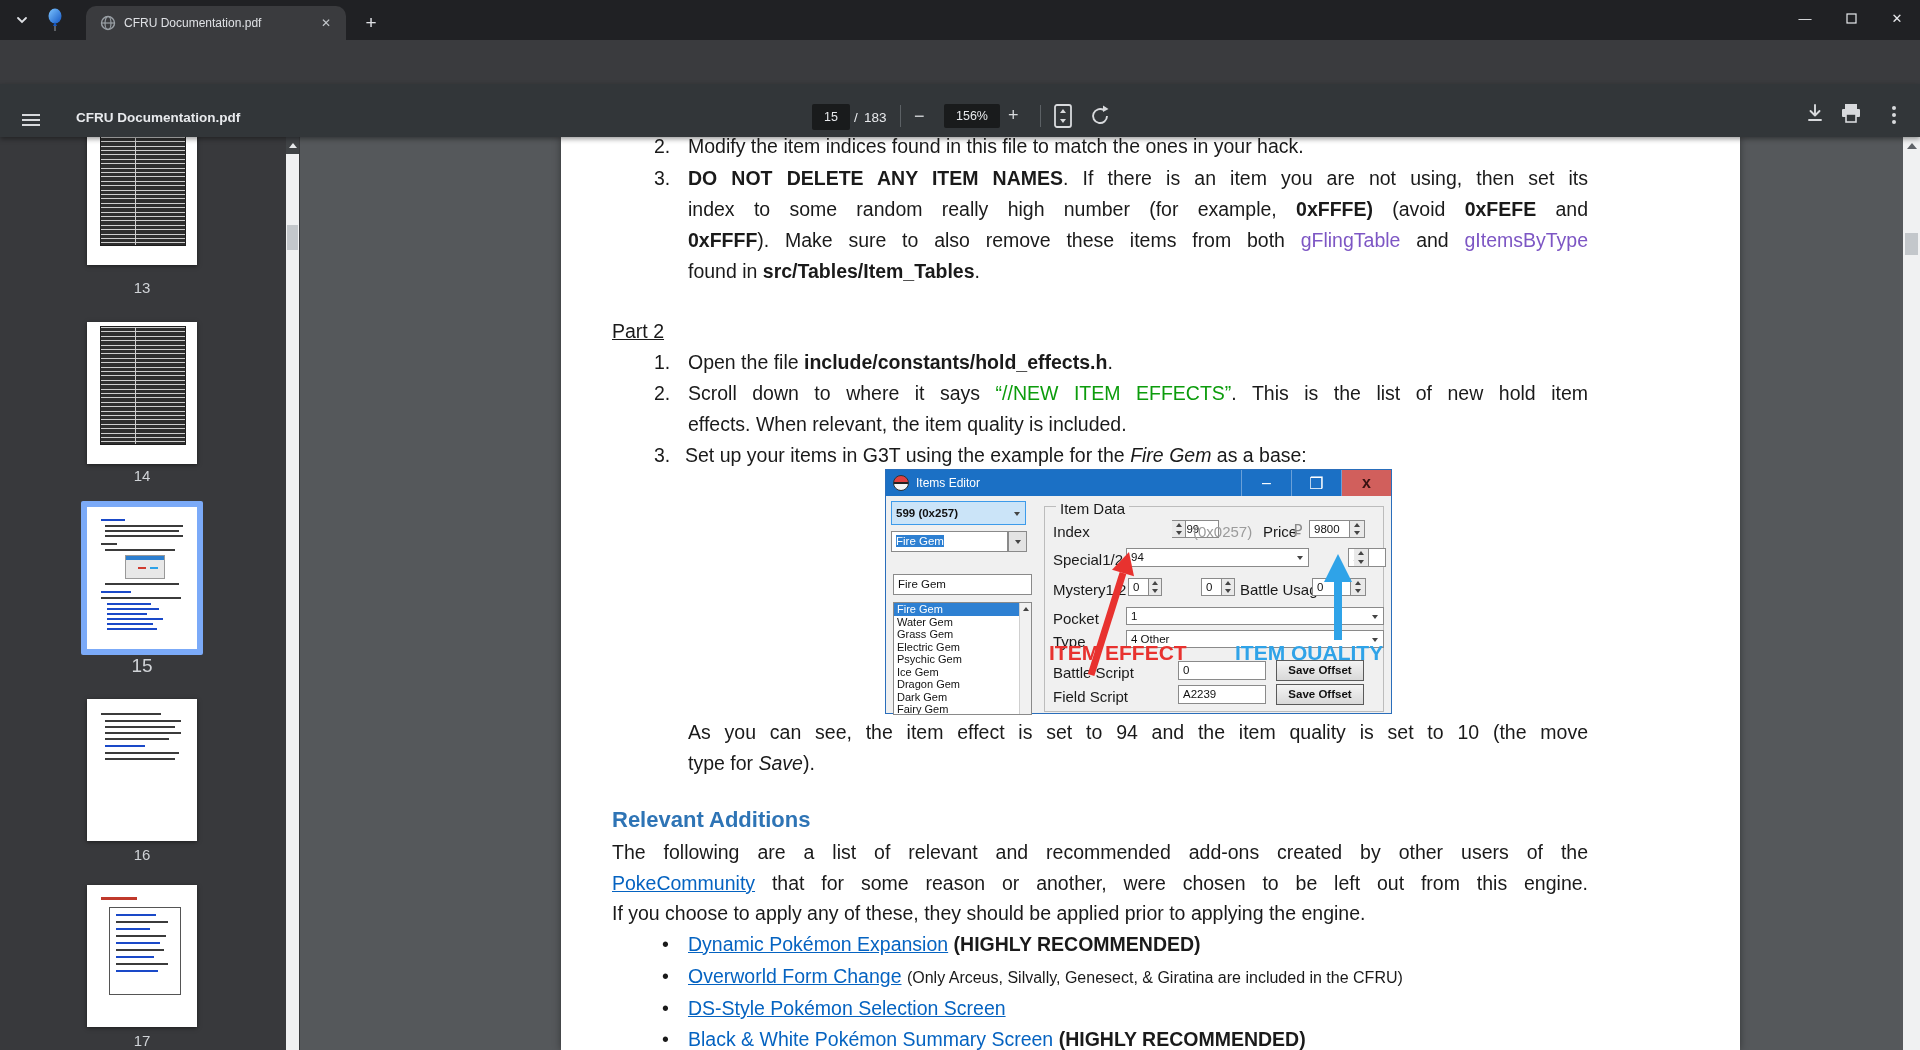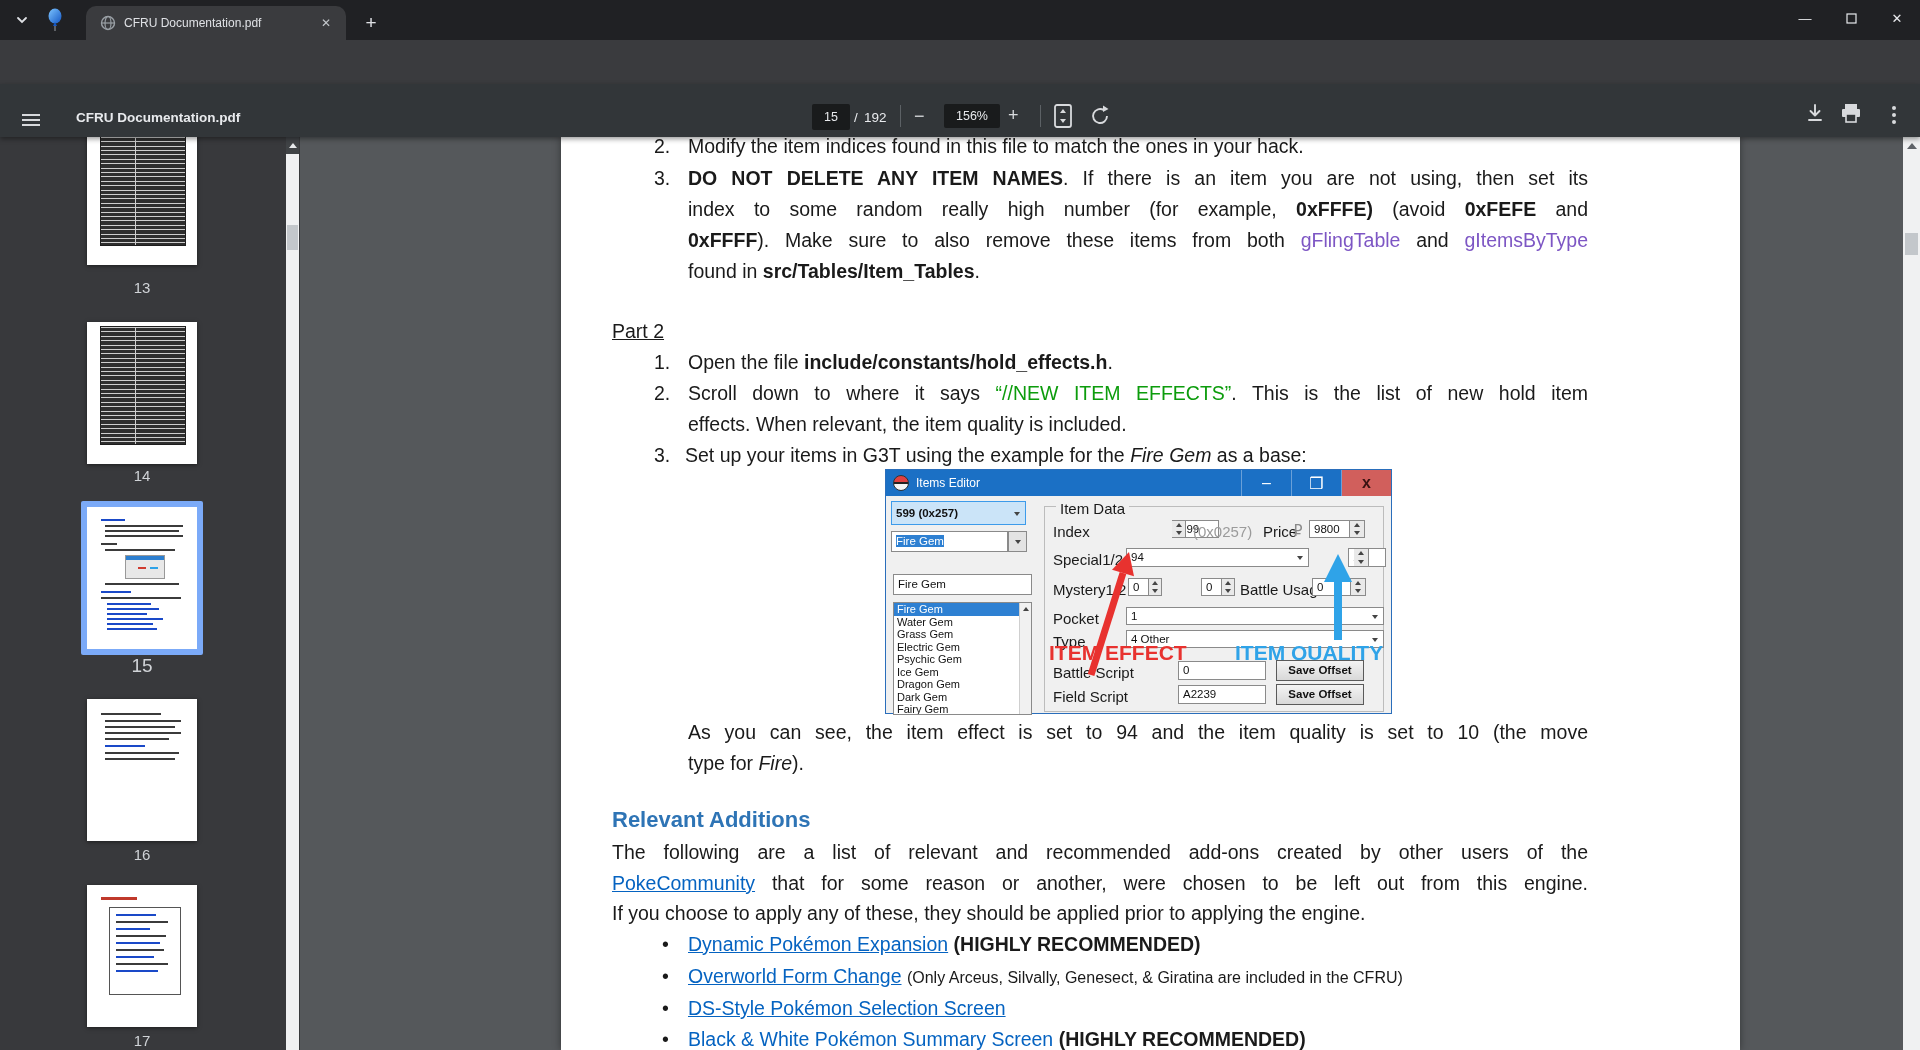--- a/index.html
+++ b/index.html
@@ -167,21 +167,21 @@
 
 <div class="a" id="pdfbar">
   <div class="a" style="left:22px;top:111px;margin-top:-84px;">
     <div style="width:18px;height:2px;background:#d8dadd;margin:3px 0;"></div>
     <div style="width:18px;height:2px;background:#d8dadd;margin:3px 0;"></div>
     <div style="width:18px;height:2px;background:#d8dadd;margin:3px 0;"></div>
   </div>
   <span class="a t" style="left:76px;top:26px;font-weight:bold;">CFRU Documentation.pdf</span>
   <input class="a dark" style="left: 812px; top: 20px; width: 34px; height: 24px;" value="15">
   <span class="a t" style="left:854px;top:26px;">/</span>
-  <span class="a t" style="left:864px;top:26px;">192</span>
+  <span class="a t" style="left:864px;top:26px;">183</span>
   <div class="a vsep" style="left:900px;top:21px;"></div>
   <div class="a pbtn" style="left:914px;top:23px;">−</div>
   <div class="a dark" style="left:944px;top:20px;width:56px;height:24px;line-height:24px;">156%</div>
   <div class="a pbtn" style="left:1008px;top:22px;">+</div>
   <div class="a vsep" style="left:1040px;top:21px;"></div>
   <div class="a" style="left:1052px;top:19px;">
     <svg width="22" height="26" viewBox="0 0 22 26">
         <rect x="3" y="2" width="16" height="22" rx="2" fill="none" stroke="#d8dadd" stroke-width="1.8"></rect>
         <polygon points="11,6 8,10 14,10" fill="#d8dadd"></polygon>
         <polygon points="11,20 8,16 14,16" fill="#d8dadd"></polygon>
@@ -449,21 +449,21 @@
 
       <svg class="a" style="left:0;top:0;" width="507" height="245" viewBox="0 0 507 245">
         <line x1="205" y1="205" x2="237" y2="103" stroke="#e8322f" stroke-width="7"></line>
         <polygon points="243,82 248,106.2 226,99.8" fill="#e8322f"></polygon>
         <line x1="452" y1="170" x2="452" y2="108" stroke="#2fa3e8" stroke-width="8"></line>
         <polygon points="452,84 438,112 466,112" fill="#2fa3e8"></polygon>
       </svg>
     </div>
 
     <div class="dl just" style="left:127px;top:582px;width:900px;"><span>As you can see, the item effect is set to 94 and the item quality is set to 10 (the move</span></div>
-    <div class="dl" style="left:127px;top:613px;"><span>type for </span><span class="it">Fire</span><span>).</span></div>
+    <div class="dl" style="left:127px;top:613px;"><span>type for </span><span class="it">Save</span><span>).</span></div>
 
     <div class="a" id="h2" style="left:51px;top:670px;">Relevant Additions</div>
     <div class="dl just" style="left:51px;top:702px;width:976px;"><span>The following are a list of relevant and recommended add-ons created by other users of the</span></div>
     <div class="dl just" style="left:51px;top:733px;width:976px;"><span class="lk">PokeCommunity</span><span> that for some reason or another, were chosen to be left out from this engine.</span></div>
     <div class="dl" style="left:51px;top:763px;"><span>If you choose to apply any of these, they should be applied prior to applying the engine.</span></div>
 
     <div class="dl" style="left:101px;top:794px;">•</div>
     <div class="dl" style="left:127px;top:794px;"><span class="lk">Dynamic Pokémon Expansion</span><span> </span><span class="b">(HIGHLY RECOMMENDED)</span></div>
     <div class="dl" style="left:101px;top:826px;">•</div>
     <div class="dl" style="left:127px;top:826px;"><span class="lk">Overworld Form Change</span><span> </span><span class="sm">(Only Arceus, Silvally, Genesect, &amp; Giratina are included in the CFRU)</span></div>

